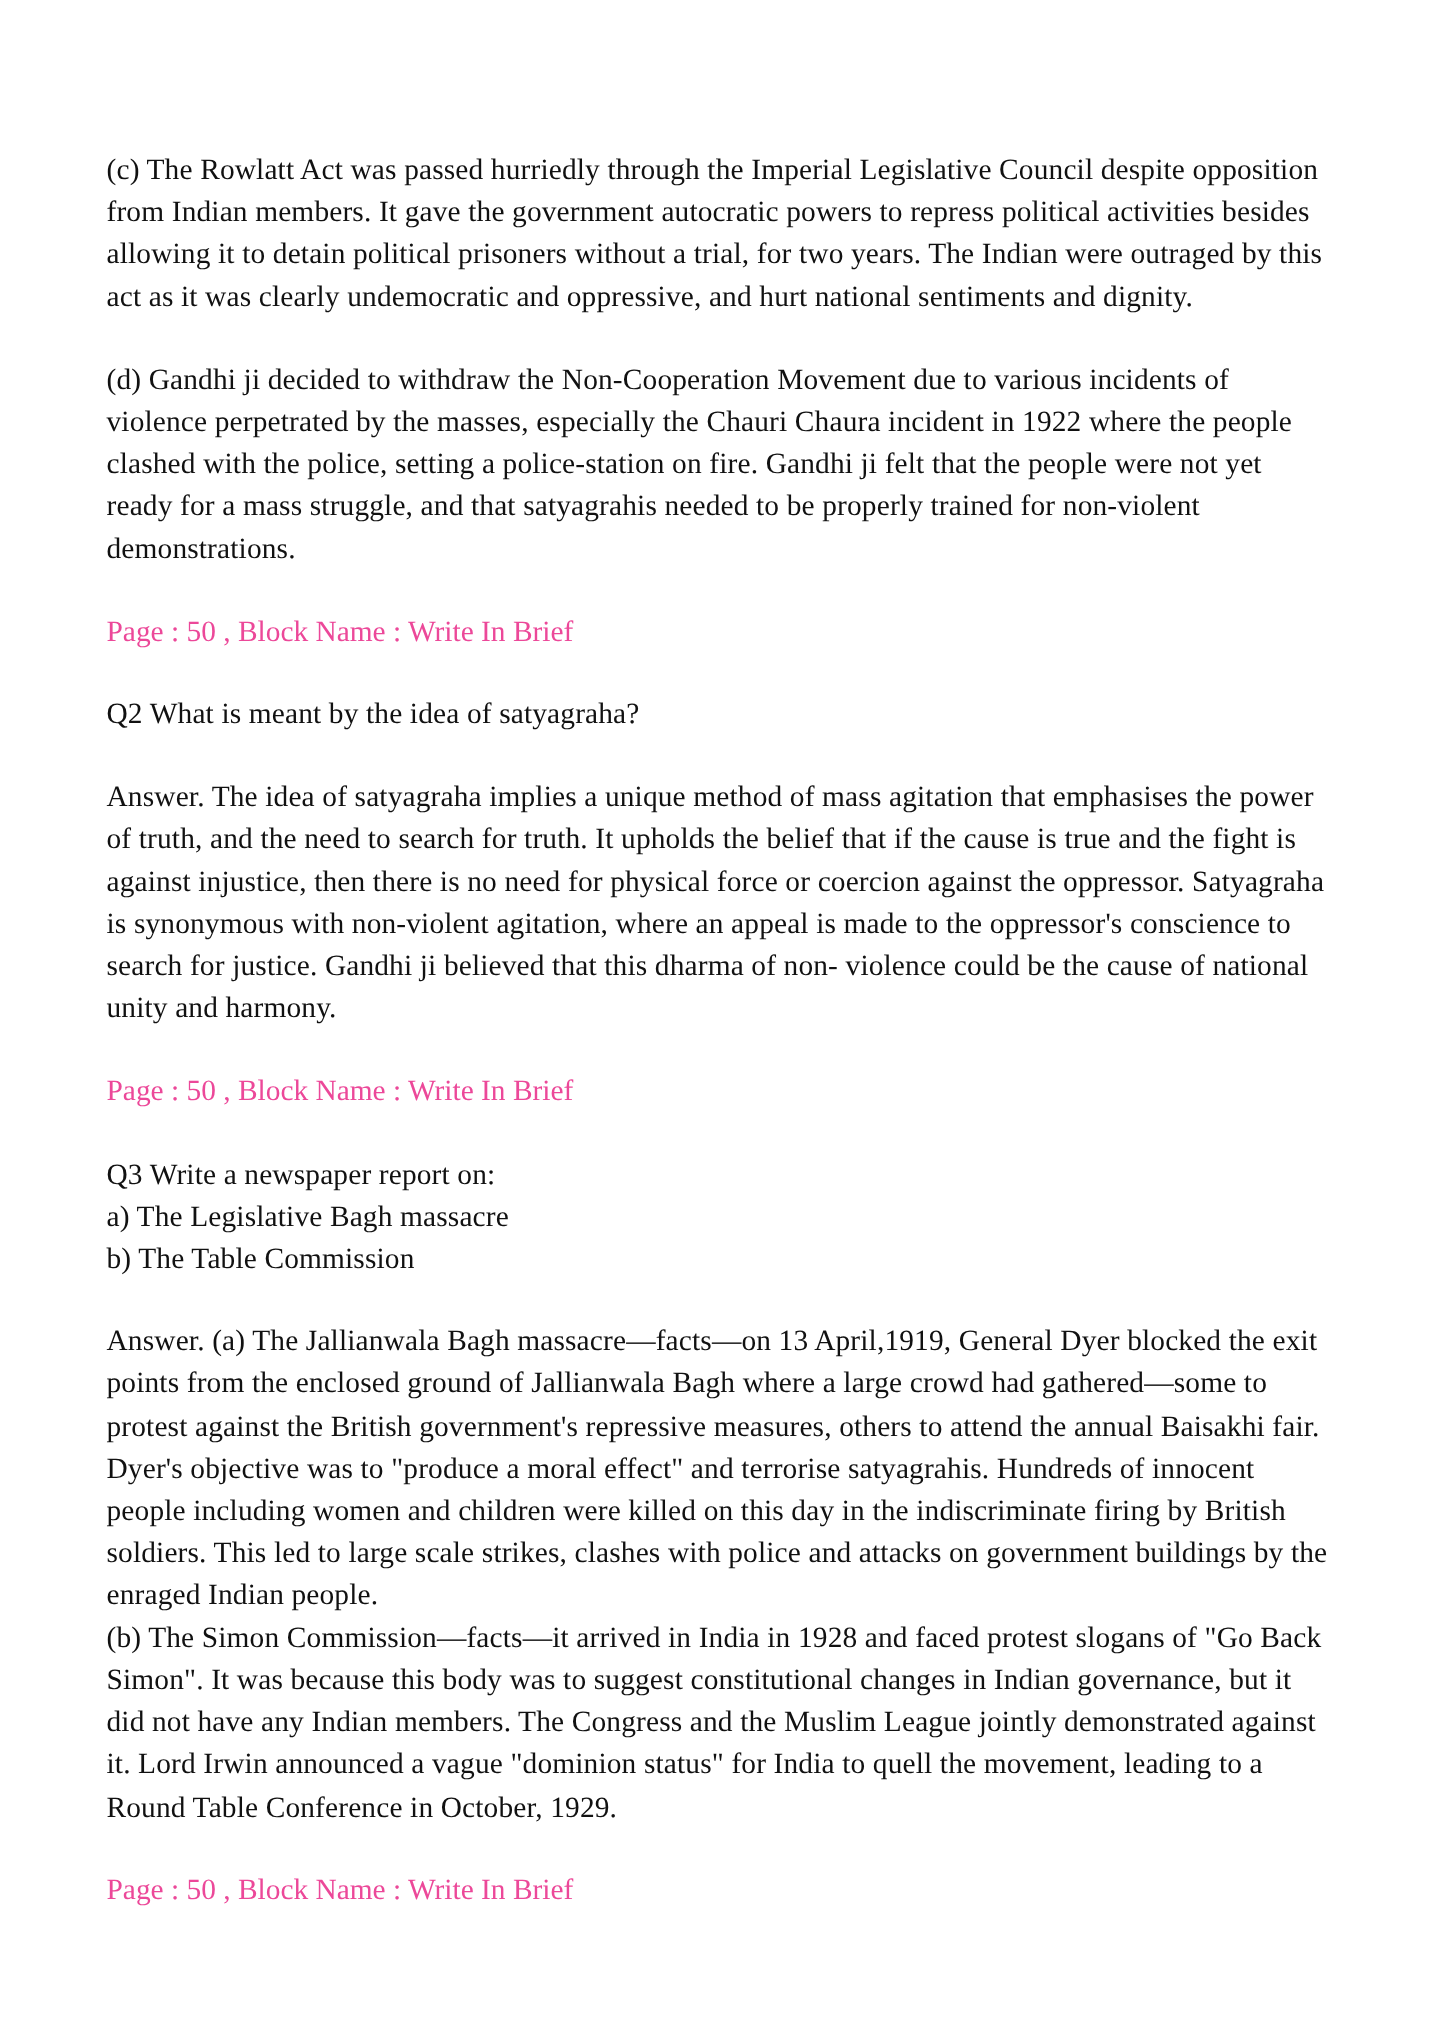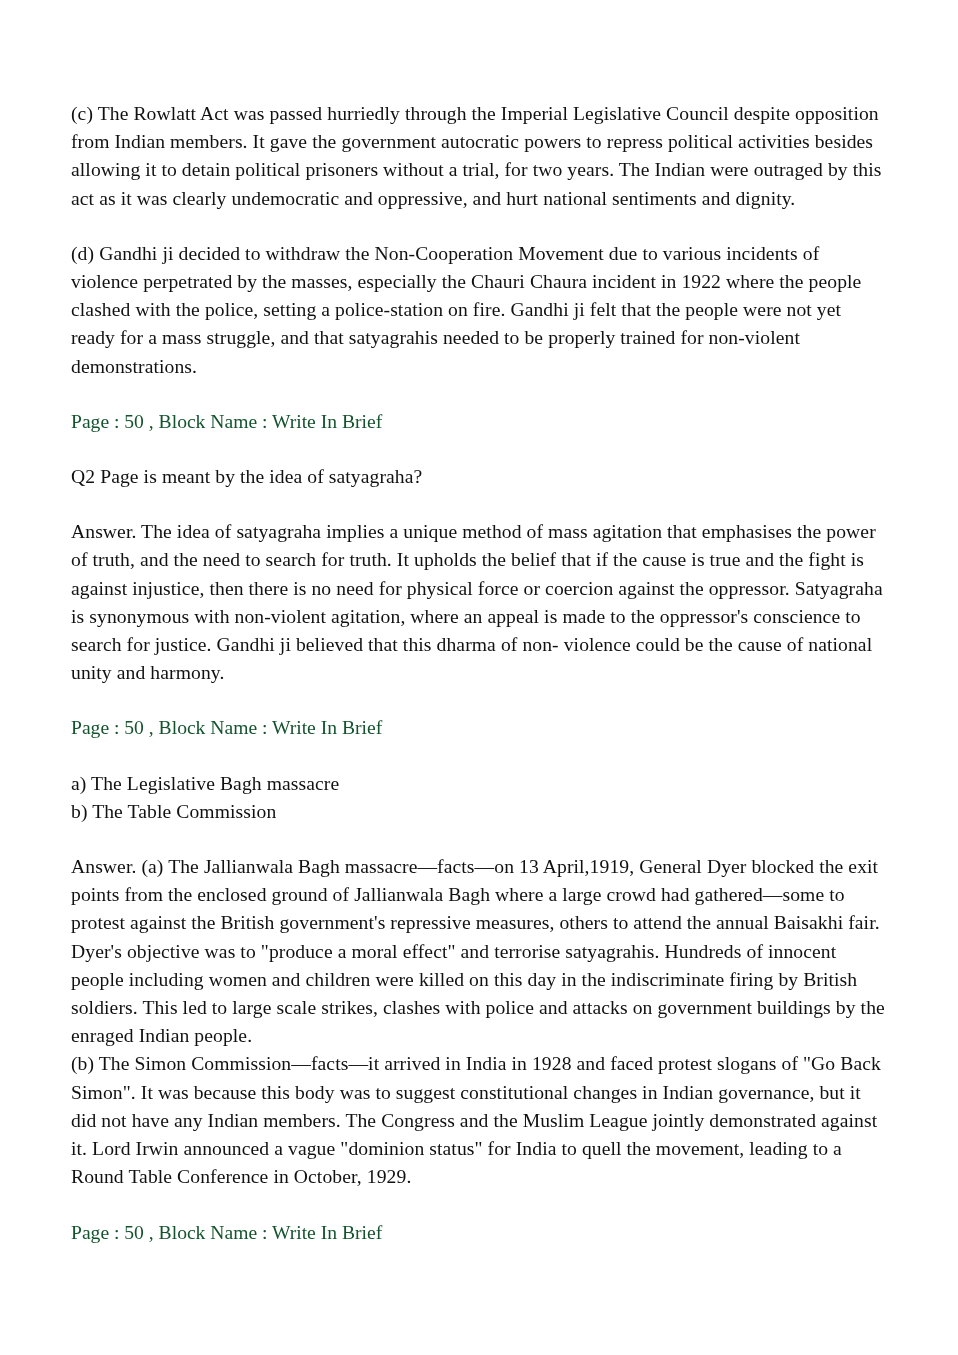--- a/index.html
+++ b/index.html
@@ -33,45 +33,46 @@
     color: #111111;
     letter-spacing: 0.005em;
   }
   .para:last-child {
     margin-bottom: 0;
   }
   .meta-line {
     font-size: 19.6px;
     line-height: 28.2px;
     margin: 0 0 27px 0;
-    color: #14532d;
+    color: #ec4899;
   }
   .qline {
     display: block;
   }
 </style>
 </head>
 <body>
 
 <div class="page">
   <div class="doc-body">
 
     <p class="para">(c) The Rowlatt Act was passed hurriedly through the Imperial Legislative Council despite opposition from Indian members. It gave the government autocratic powers to repress political activities besides allowing it to detain political prisoners without a trial, for two years. The Indian were outraged by this act as it was clearly undemocratic and oppressive, and hurt national sentiments and dignity.</p>
 
     <p class="para">(d) Gandhi ji decided to withdraw the Non-Cooperation Movement due to various incidents of violence perpetrated by the masses, especially the Chauri Chaura incident in 1922 where the people clashed with the police, setting a police-station on fire. Gandhi ji felt that the people were not yet ready for a mass struggle, and that satyagrahis needed to be properly trained for non-violent demonstrations.</p>
 
     <p class="meta-line">Page : 50 , Block Name : Write In Brief</p>
 
-    <p class="para">Q2 Page is meant by the idea of satyagraha?</p>
+    <p class="para">Q2 What is meant by the idea of satyagraha?</p>
 
     <p class="para">Answer. The idea of satyagraha implies a unique method of mass agitation that emphasises the power of truth, and the need to search for truth. It upholds the belief that if the cause is true and the fight is against injustice, then there is no need for physical force or coercion against the oppressor. Satyagraha is synonymous with non-violent agitation, where an appeal is made to the oppressor's conscience to search for justice. Gandhi ji believed that this dharma of non- violence could be the cause of national unity and harmony.</p>
 
     <p class="meta-line">Page : 50 , Block Name : Write In Brief</p>
 
     <p class="para">
+      <span class="qline">Q3 Write a newspaper report on:</span>
       <span class="qline">a) The Legislative Bagh massacre</span>
       <span class="qline">b) The Table Commission</span>
     </p>
 
     <p class="para">
       <span class="qline">Answer. (a) The Jallianwala Bagh massacre—facts—on 13 April,1919, General Dyer blocked the exit points from the enclosed ground of Jallianwala Bagh where a large crowd had gathered—some to protest against the British government's repressive measures, others to attend the annual Baisakhi fair. Dyer's objective was to "produce a moral effect" and terrorise satyagrahis. Hundreds of innocent people including women and children were killed on this day in the indiscriminate firing by British soldiers. This led to large scale strikes, clashes with police and attacks on government buildings by the enraged Indian people.</span>
       <span class="qline">(b) The Simon Commission—facts—it arrived in India in 1928 and faced protest slogans of "Go Back Simon". It was because this body was to suggest constitutional changes in Indian governance, but it did not have any Indian members. The Congress and the Muslim League jointly demonstrated against it. Lord Irwin announced a vague "dominion status" for India to quell the movement, leading to a Round Table Conference in October, 1929.</span>
     </p>
 
     <p class="meta-line">Page : 50 , Block Name : Write In Brief</p>

